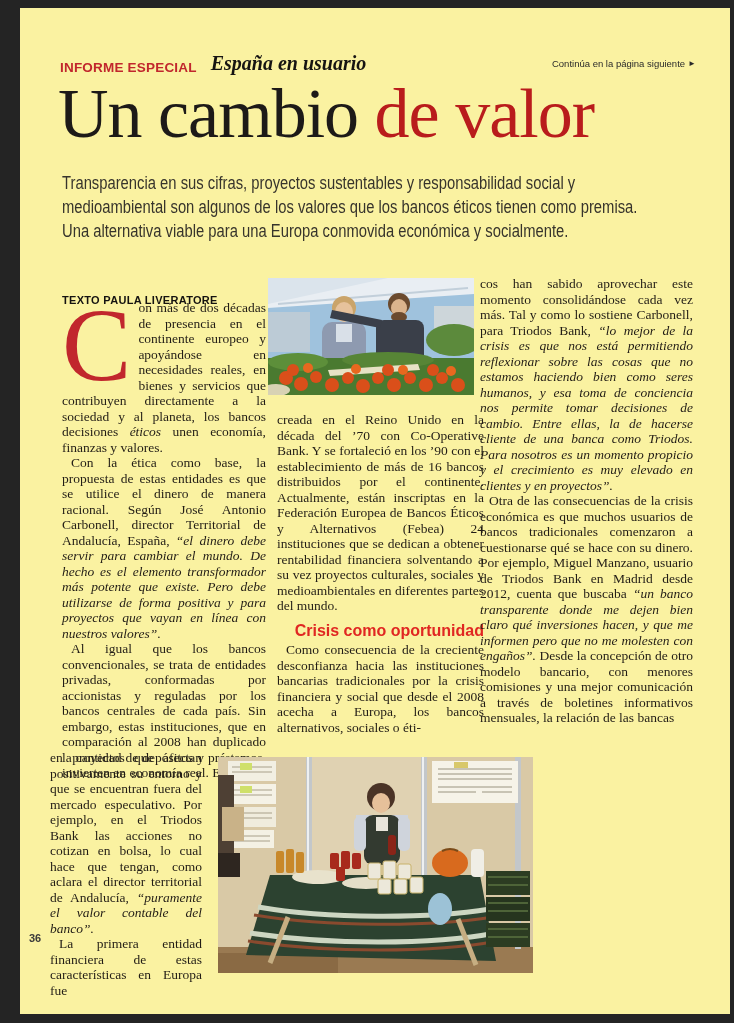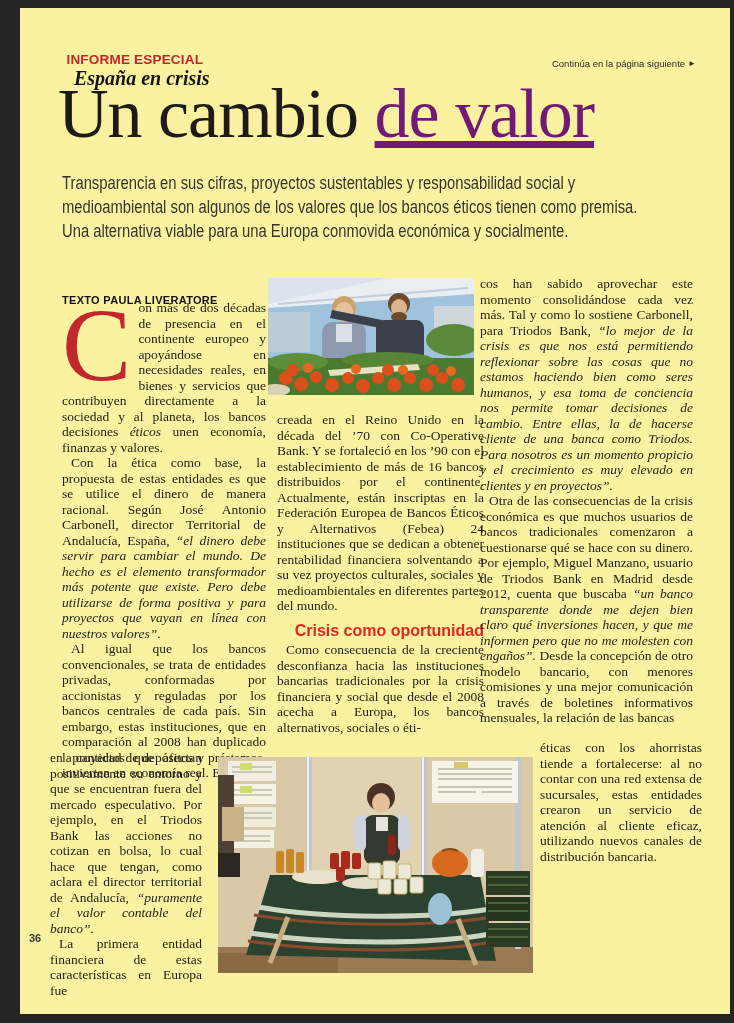--- a/index.html
+++ b/index.html
@@ -6,41 +6,41 @@
   body{
     width:734px;height:1023px;overflow:hidden;position:relative;
     background:#242424;
     font-family:"Liberation Serif", serif;
   }
   .page{
     position:absolute;left:20px;top:8px;width:710px;height:1006px;
     background:#faf2a1;
   }
   
-  .kicker-row{position:absolute;left:40px;top:44px;display:flex;align-items:center;flex-direction:column;}
+  .kicker-row{position:absolute;left:40px;top:44px;display:flex;align-items:flex-end;}
   .kicker{
     font-family:"Liberation Sans", sans-serif;font-weight:bold;
     font-size:13.5px;color:#c1272d;letter-spacing:.2px;
   }
   .kicker-topic{
     font-family:"Liberation Serif", serif;font-weight:bold;font-style:italic;
     font-size:20px;color:#161412;margin-left:14px;
   }
   .continuation{
     position:absolute;right:34px;top:50px;
     font-family:"Liberation Sans", sans-serif;font-size:9.5px;color:#2a2a2a;
   }
   .continuation .arr{font-size:8px;position:relative;top:-1px;margin-left:3px;}
   
   .title{
     position:absolute;left:38px;top:66px;
     font-family:"Liberation Serif", serif;
     font-size:70px;letter-spacing:-1px;color:#1d1a18;white-space:nowrap;
   }
-  .title .accent{color:#701a75;text-decoration:underline;}
+  .title .accent{color:#b91c1c;}
   
   .lead{
     position:absolute;left:42px;top:163px;width:700px;
     transform:scaleX(.845);transform-origin:0 0;
     font-family:"Liberation Sans", sans-serif;
     font-size:17.5px;line-height:24px;color:#37342c;
   }
   
   .byline{
     position:absolute;left:42px;top:272px;
@@ -84,21 +84,21 @@
     font-size:11px;color:#3a3a3a;
   }
 </style>
 </head>
 <body>
 
 <div class="page">
 
   <div class="kicker-row">
     <span class="kicker">INFORME ESPECIAL</span>
-    <span class="kicker-topic">España en crisis</span>
+    <span class="kicker-topic">España en usuario</span>
   </div>
   <div class="continuation">
     <span>Continúa en la página siguiente</span><span class="arr">►</span>
   </div>
 
   <h1 class="title" style="margin:0;font-weight:normal;"><span>Un cambio </span><span class="accent">de valor</span></h1>
 
   <div class="lead">Transparencia en sus cifras, proyectos sustentables y responsabilidad social y medioambiental son algunos de los valores que los bancos éticos tienen como premisa. Una alternativa viable para una Europa conmovida económica y socialmente.</div>
 
   <div class="byline">TEXTO PAULA LIVERATORE</div>
@@ -289,18 +289,17 @@
       </g>
     </svg>
   </div>
 
   <div class="bodytext col3a">
     <p><span>cos han sabido aprovechar este momento consolidándose cada vez más. Tal y como lo sostiene Carbonell, para Triodos Bank, </span><em>“lo mejor de la crisis es que nos está permitiendo reflexionar sobre las cosas que no estamos haciendo bien como seres humanos, y esa toma de conciencia nos permite tomar decisiones de cambio. Entre ellas, la de hacerse cliente de una banca como Triodos. Para nosotros es un momento propicio y el crecimiento es muy elevado en clientes y en proyectos”.</em></p>
     <p class="indent"><span>Otra de las consecuencias de la crisis económica es que muchos usuarios de bancos tradicionales comenzaron a cuestionarse qué se hace con su dinero. Por ejemplo, Miguel Manzano, usuario de Triodos Bank en Madrid desde 2012, cuenta que buscaba </span><em>“un banco transparente donde me dejen bien claro qué inversiones hacen, y que me informen pero que no me molesten con engaños”.</em><span> Desde la concepción de otro modelo bancario, con menores comisiones y una mejor comunicación a través de boletines informativos mensuales, la relación de las bancas</span></p>
   </div>
 
   <div class="bodytext col3b">
-    <p>éticas con los ahorristas tiende a fortalecerse: al no contar con una red extensa de sucursales, estas entidades crearon un servicio de atención al cliente eficaz, utilizando nuevos canales de distribución bancaria.</p>
   </div>
 
   <div class="page-number">36</div>
 
 </div>
 
 </body></html>

